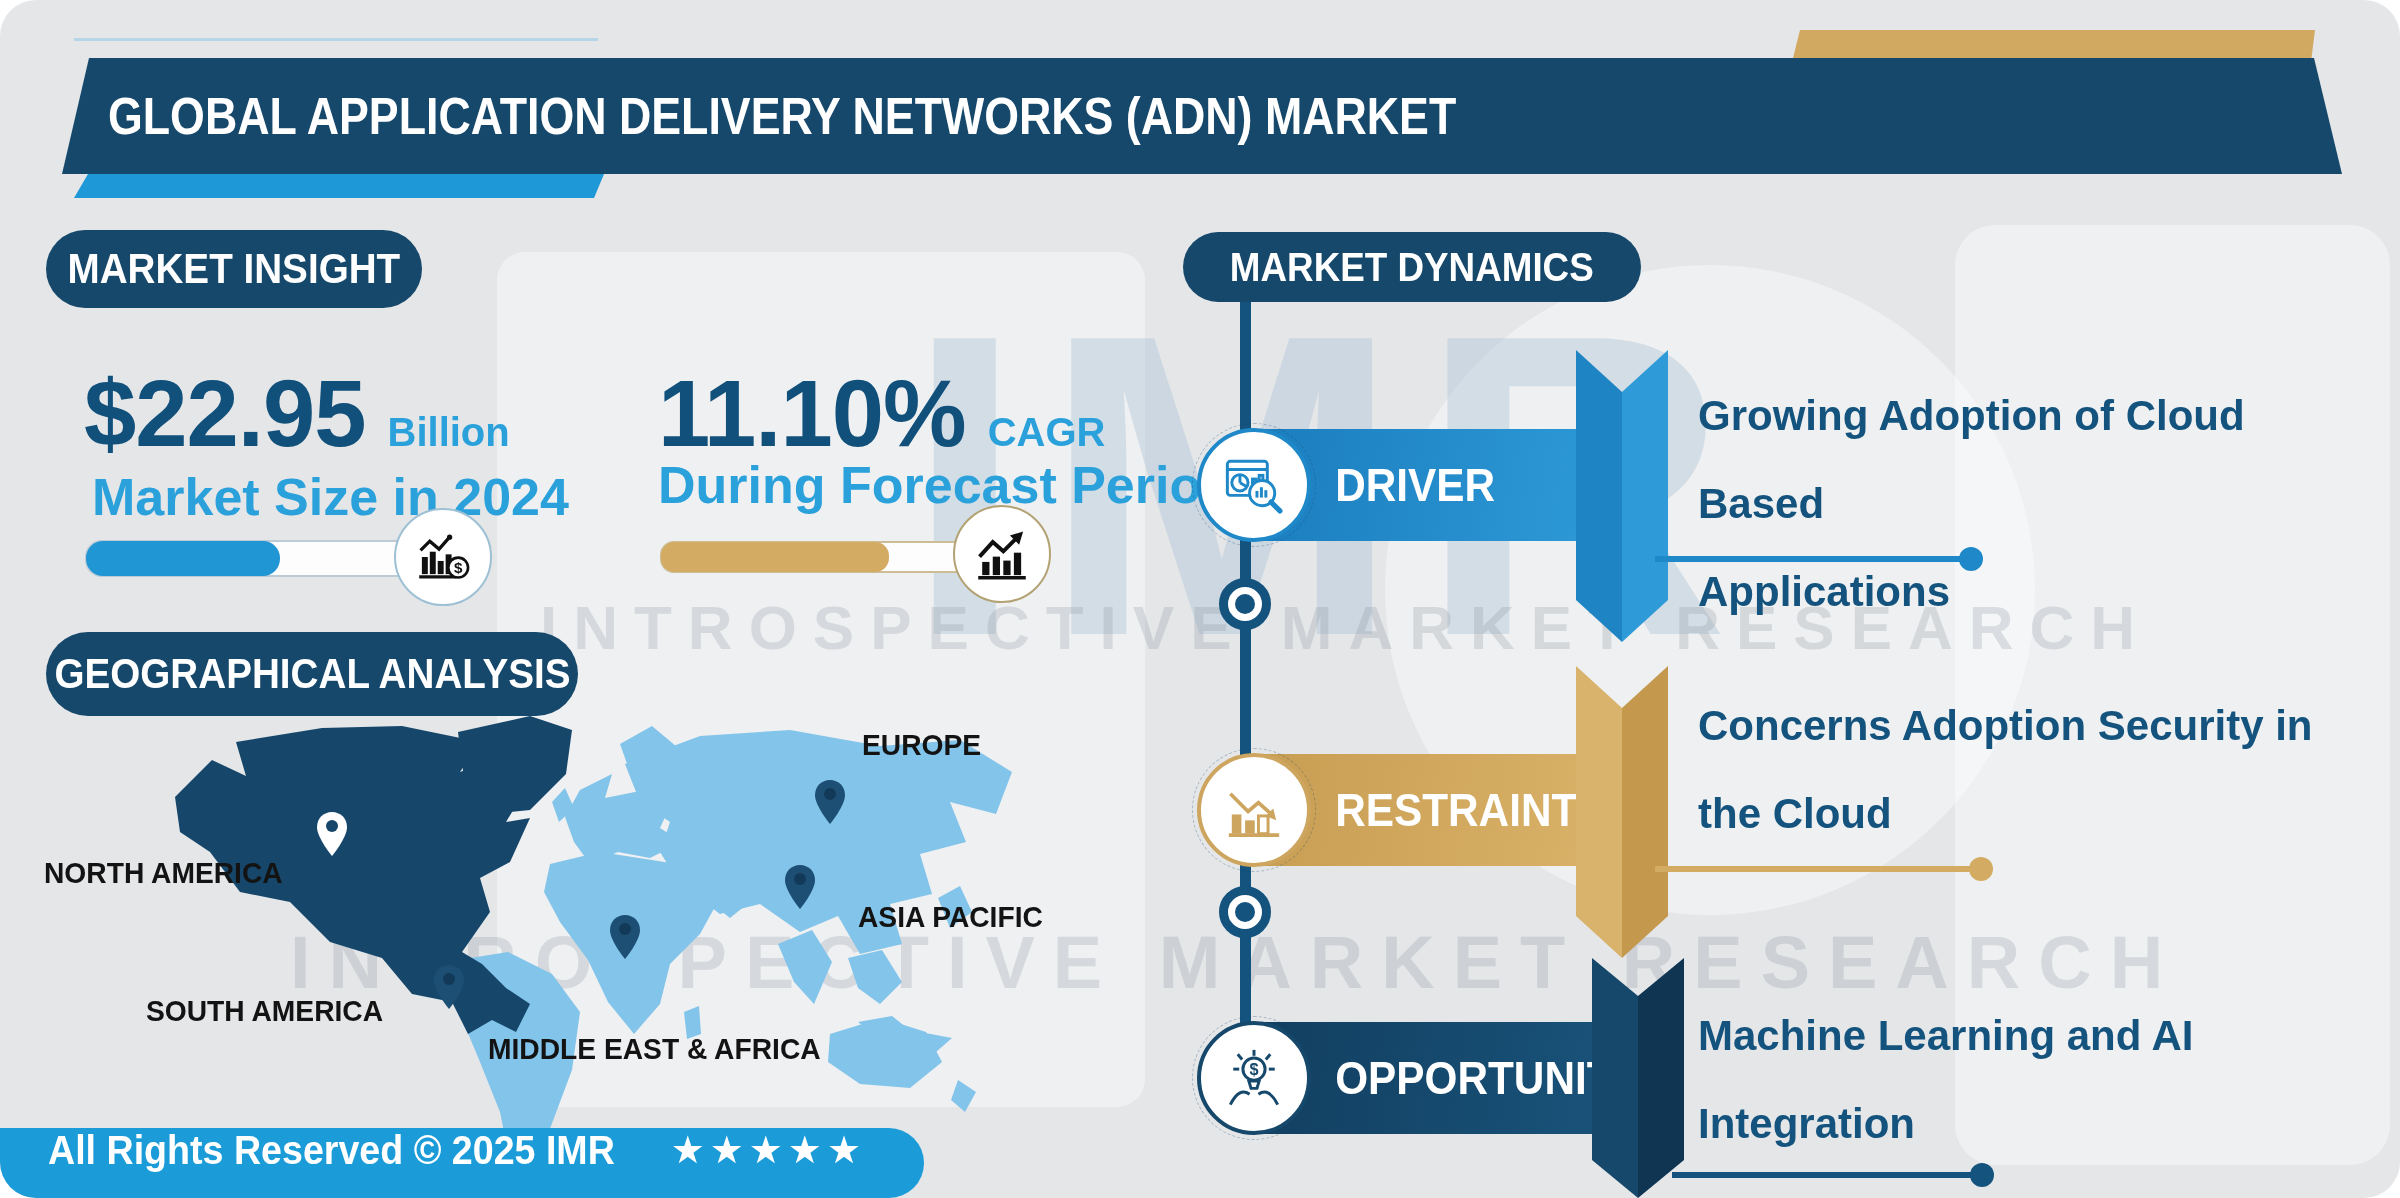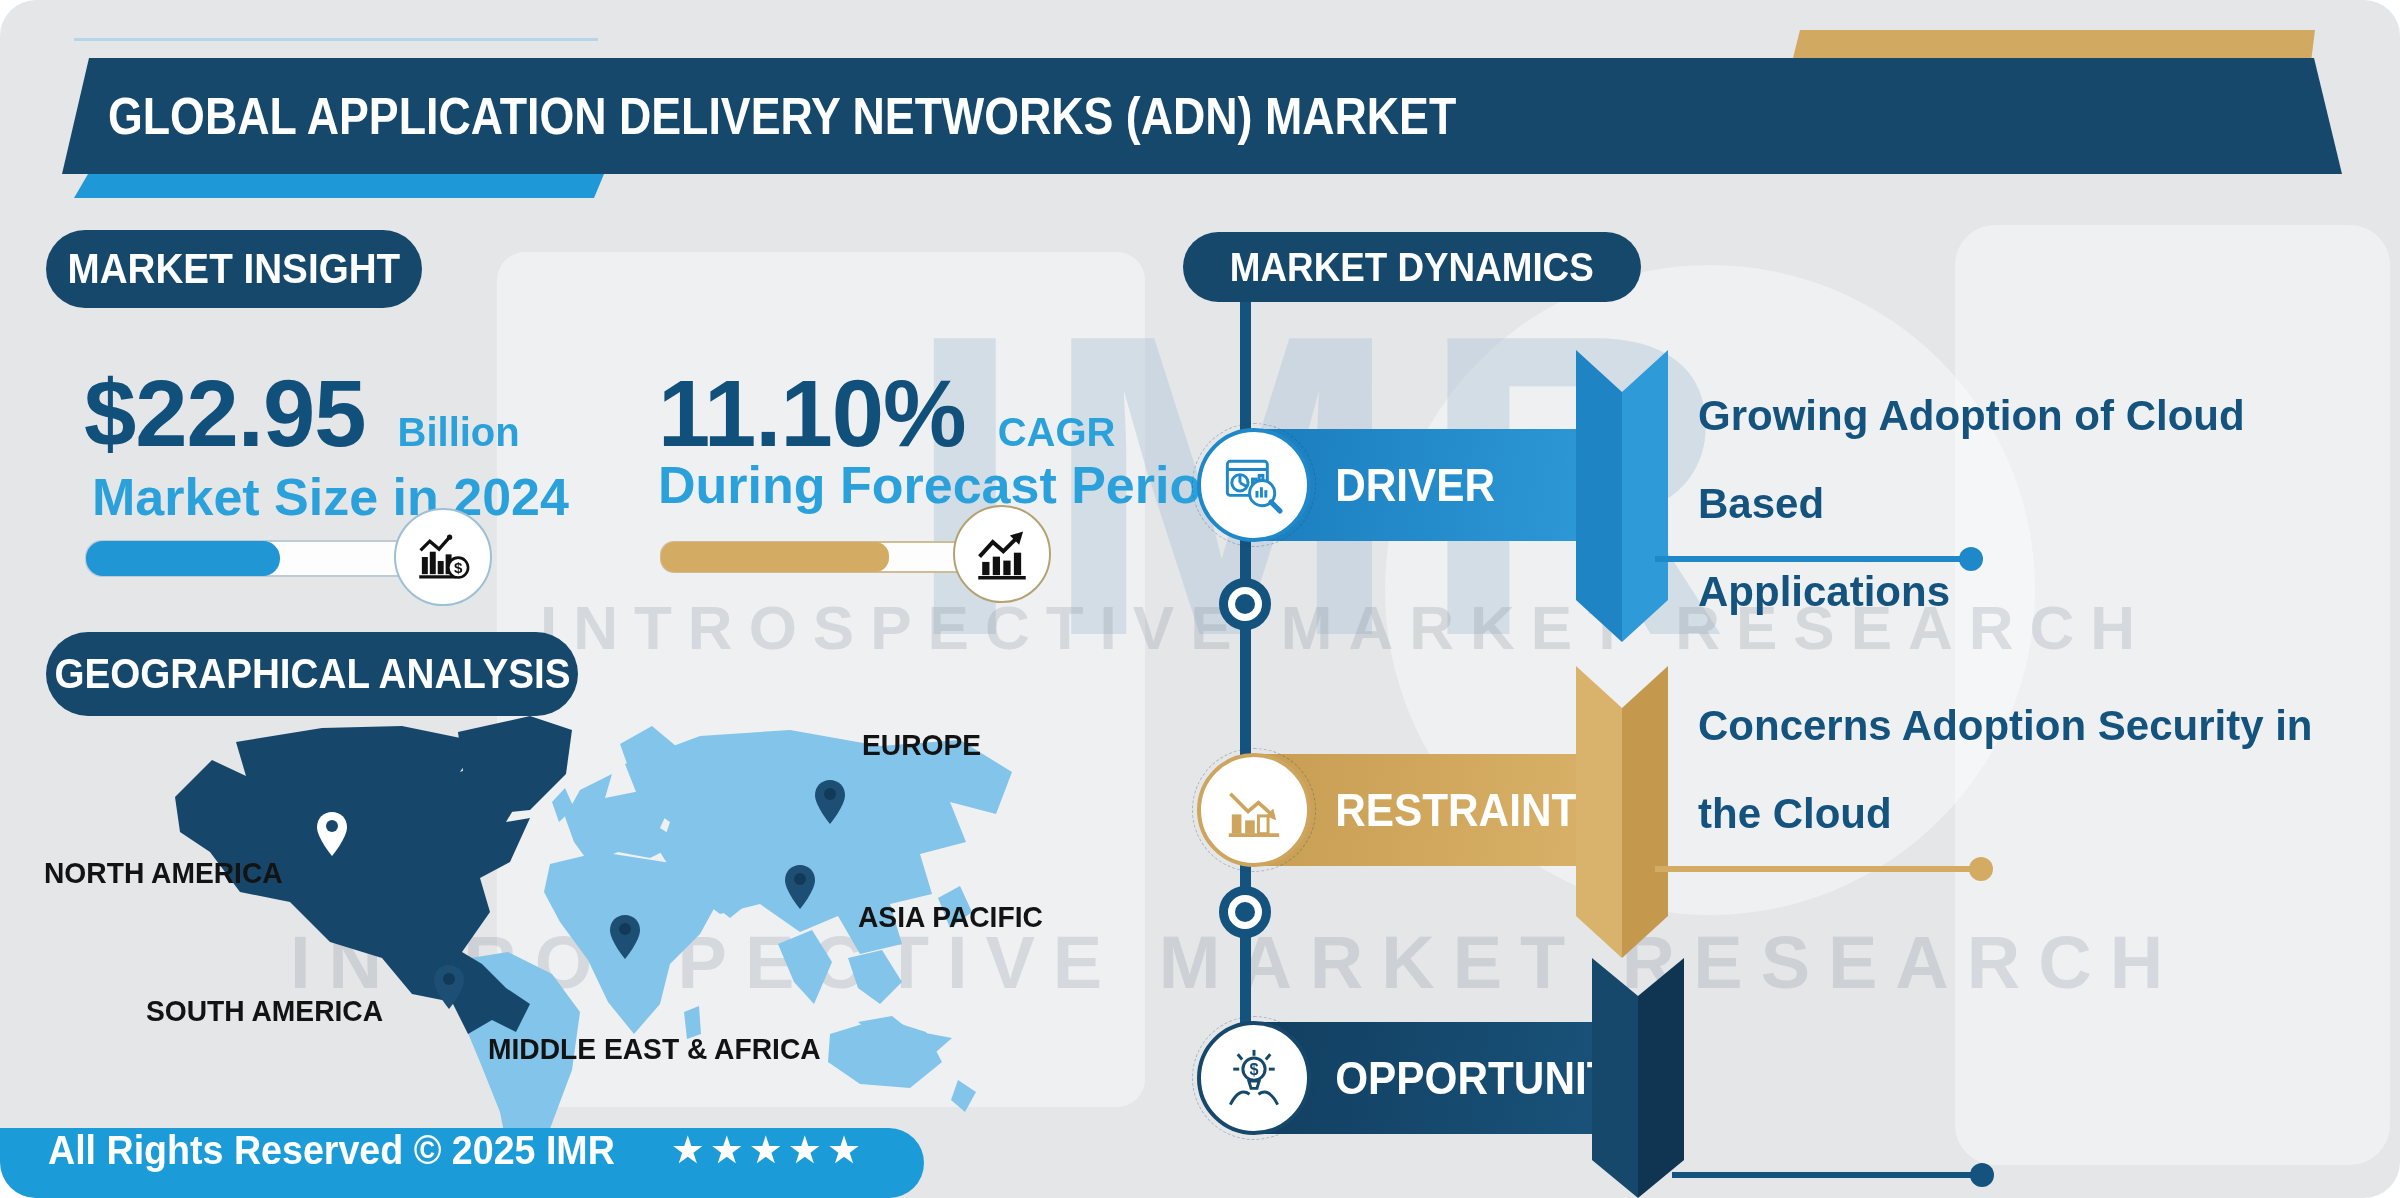--- a/index.html
+++ b/index.html
@@ -23,21 +23,21 @@
   .hdr-accent{position:absolute;left:74px;top:174px;width:530px;height:24px;background:#1e98d6;z-index:2;clip-path:polygon(14px 0,100% 0,calc(100% - 10px) 100%,0 100%);}
 
   
   .badge{position:absolute;background:#16486b;border-radius:45px;color:#fff;font-weight:bold;display:flex;align-items:center;justify-content:center;z-index:4;}
   .badge span{transform:scaleX(0.92);white-space:nowrap;}
   .badge.insight{left:46px;top:230px;width:376px;height:78px;font-size:42px;}
   .badge.geo{left:46px;top:632px;width:532px;height:84px;font-size:42px;}
   .badge.dynamics{left:1183px;top:232px;width:458px;height:70px;font-size:40px;}
 
   
-  .metric{position:absolute;z-index:4;display:flex;align-items:baseline;gap:32px;white-space:nowrap;}
+  .metric{position:absolute;z-index:4;display:flex;align-items:baseline;gap:22px;white-space:nowrap;}
   .metric .big{font-size:94px;font-weight:bold;color:#11507b;letter-spacing:-1px;}
   .metric .unit{font-size:40px;font-weight:bold;color:#2ba1db;}
   .metric-caption{position:absolute;z-index:4;font-size:52px;font-weight:bold;color:#2ba1db;white-space:nowrap;}
 
   .bar-track{position:absolute;background:#fdfdfd;z-index:4;}
   .bar-track.blue{left:85px;top:540px;width:346px;height:33px;border-radius:17px;border:2px solid #bccbd6;}
   .bar-track.gold{left:660px;top:541px;width:350px;height:28px;border-radius:14px;border:2px solid #cdbd96;}
   .bar-fill{position:absolute;left:-1px;top:-1px;bottom:-1px;border-radius:17px;}
   .bar-fill.blue{background:#2196d4;}
   .bar-fill.gold{background:#d4ab62;border-radius:14px;}
@@ -302,17 +302,21 @@
         <line x1="28" y1="18" x2="34" y2="25"></line>
         <line x1="72" y1="18" x2="66" y2="25"></line>
         <line x1="22" y1="38" x2="30" y2="38"></line>
         <line x1="78" y1="38" x2="70" y2="38"></line>
         <path d="M18,86 Q30,62 44,72"></path>
         <path d="M82,86 Q70,62 56,72"></path>
       </g>
       <text x="50" y="46" font-size="22" font-weight="bold" fill="#16486b" text-anchor="middle" font-family="Liberation Sans, sans-serif">$</text>
     </svg>
   </div>
+  <div class="dyn-text opportunity">
+    <div>Machine Learning and AI</div>
+    <div>Integration</div>
+  </div>
   <div class="underline opportunity">
       <span class="dot"></span>
     </div>
 
 </div>
 
 </body></html>

